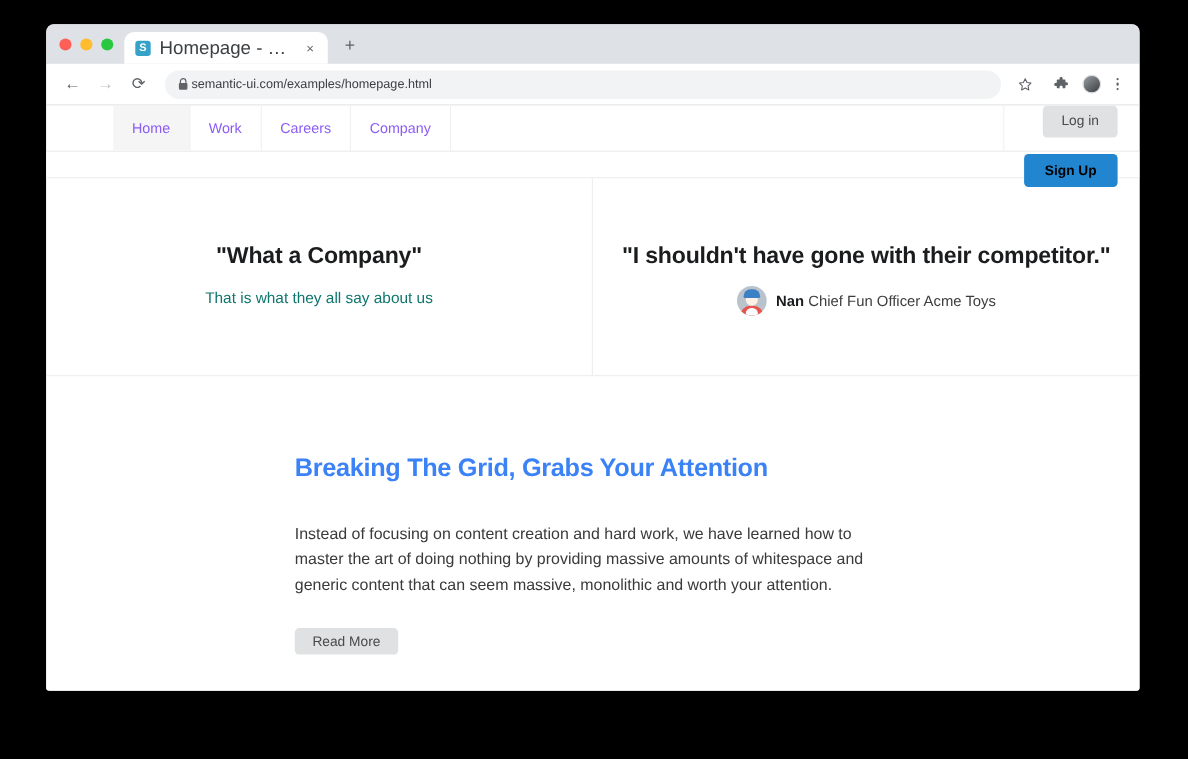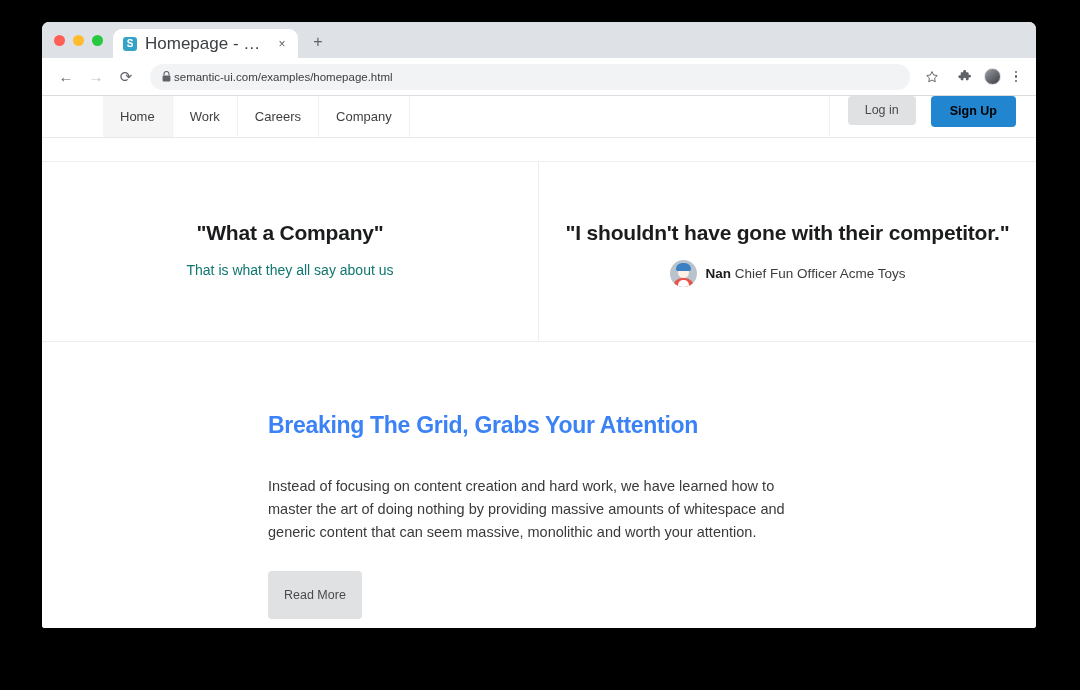--- a/index.html
+++ b/index.html
@@ -181,33 +181,34 @@
     align-items: stretch;
     font-size: 13px;
   }
 
   .nav-left { display: flex; align-items: stretch; margin-left: 61px; }
 
   .nav-item {
     display: flex;
     align-items: center;
     padding: 0 17px;
-    color: #404040;
+    color: #8b5cf6;
     border-right: 1px solid #f0f0f0;
     white-space: nowrap;
   }
   .nav-item.active { background: #f5f5f5; }
 
   .nav-spacer { flex: 1 1 auto; border-right: 1px solid #f0f0f0; }
 
   .nav-right {
     display: flex;
-    align-items: flex-start;
+    align-items: flex-end;
     padding: 0 20px 0 18px;
     gap: 15px;
+    flex-direction: column;
   }
 
   .btn {
     font-size: 12.5px;
     border-radius: 4px;
     padding: 8px 17px;
     line-height: 1;
     white-space: nowrap;
     font-family: "Liberation Sans", sans-serif;
   }
@@ -318,21 +319,21 @@
     line-height: 1.6;
     color: #3a3a3a;
   }
 
   .read-more {
     margin-top: 26px;
     display: inline-block;
     background: #e0e1e2;
     color: #4a4a4a;
     font-size: 12.5px;
-    padding: 18px 16px;
+    padding: 6px 16px;
     border-radius: 4px;
     line-height: 1;
   }
 </style>
 </head>
 <body>
 
 <div class="browser-window">
 
   <div class="tab-strip">

